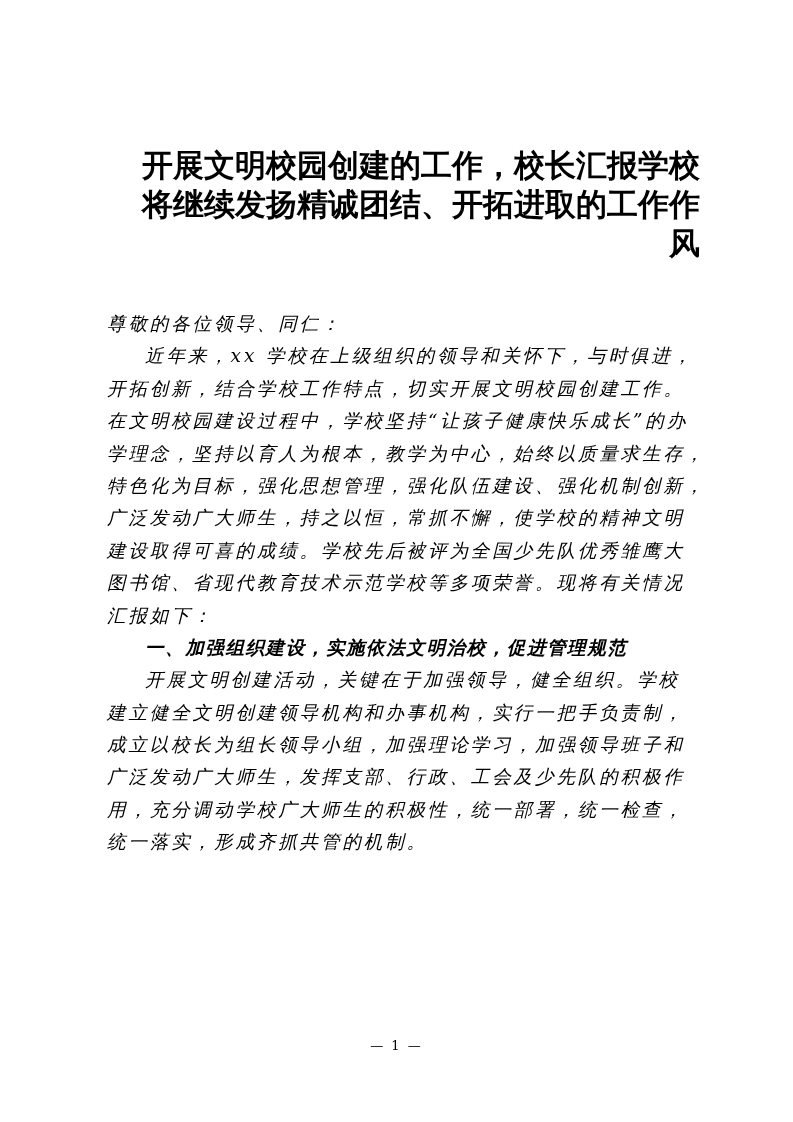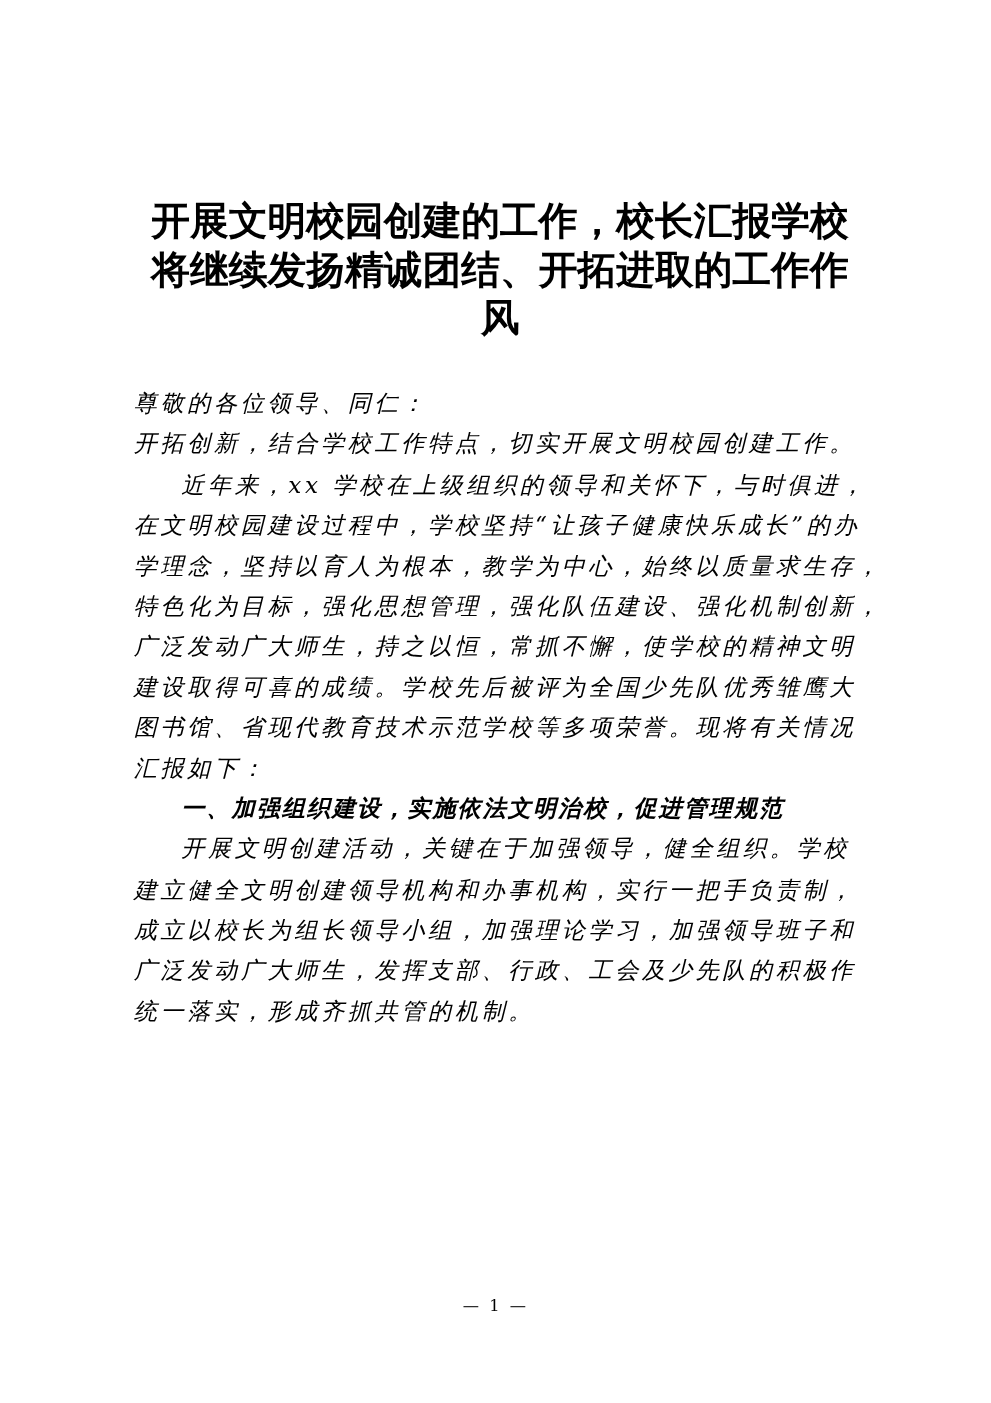--- a/index.html
+++ b/index.html
@@ -20,27 +20,26 @@
       left: 0; top: 0;
       width: 793px;
       height: 1122px;
       background: #ffffff;
     }
     .title {
       position: absolute;
       left: 100px;
       top: 146px;
       width: 600px;
-      text-align: center;
+      text-align: right;
       font-family: "DejaVu Sans", "Liberation Sans", sans-serif;
       font-weight: bold;
       font-size: 31px;
       line-height: 39px;
       letter-spacing: 0px;
-      margin-top: 12px;
     }
     .title .line { display: block; white-space: nowrap; }
     .body-text {
       position: absolute;
       left: 107px;
       top: 308px;
       width: 588px;
       font-size: 18.5px;
       line-height: 32.4px;
       letter-spacing: 2.9px;
@@ -70,34 +69,35 @@
 
   <div class="title">
     <span class="line">开展文明校园创建的工作，校长汇报学校</span>
     <span class="line">将继续发扬精诚团结、开拓进取的工作作</span>
     <span class="line">风</span>
   </div>
 
   <div class="body-text">
     <span class="line">尊敬的各位领导、同仁：</span>
 
+    <span class="line indent">近年来，xx 学校在上级组织的领导和关怀下，与时俱进，</span>
     <span class="line">开拓创新，结合学校工作特点，切实开展文明校园创建工作。</span>
-    <span class="line indent">近年来，xx 学校在上级组织的领导和关怀下，与时俱进，</span>
     <span class="line">在文明校园建设过程中，学校坚持“让孩子健康快乐成长”的办</span>
     <span class="line">学理念，坚持以育人为根本，教学为中心，始终以质量求生存，</span>
     <span class="line">特色化为目标，强化思想管理，强化队伍建设、强化机制创新，</span>
     <span class="line">广泛发动广大师生，持之以恒，常抓不懈，使学校的精神文明</span>
     <span class="line">建设取得可喜的成绩。学校先后被评为全国少先队优秀雏鹰大</span>
     <span class="line">图书馆、省现代教育技术示范学校等多项荣誉。现将有关情况</span>
     <span class="line">汇报如下：</span>
 
     <span class="line indent heading">一、加强组织建设，实施依法文明治校，促进管理规范</span>
 
     <span class="line indent">开展文明创建活动，关键在于加强领导，健全组织。学校</span>
     <span class="line">建立健全文明创建领导机构和办事机构，实行一把手负责制，</span>
     <span class="line">成立以校长为组长领导小组，加强理论学习，加强领导班子和</span>
     <span class="line">广泛发动广大师生，发挥支部、行政、工会及少先队的积极作</span>
+    <span class="line">用，充分调动学校广大师生的积极性，统一部署，统一检查，</span>
     <span class="line">统一落实，形成齐抓共管的机制。</span>
   </div>
 
   <div class="page-number">— 1 —</div>
 
 </div>
 
 </body></html>

